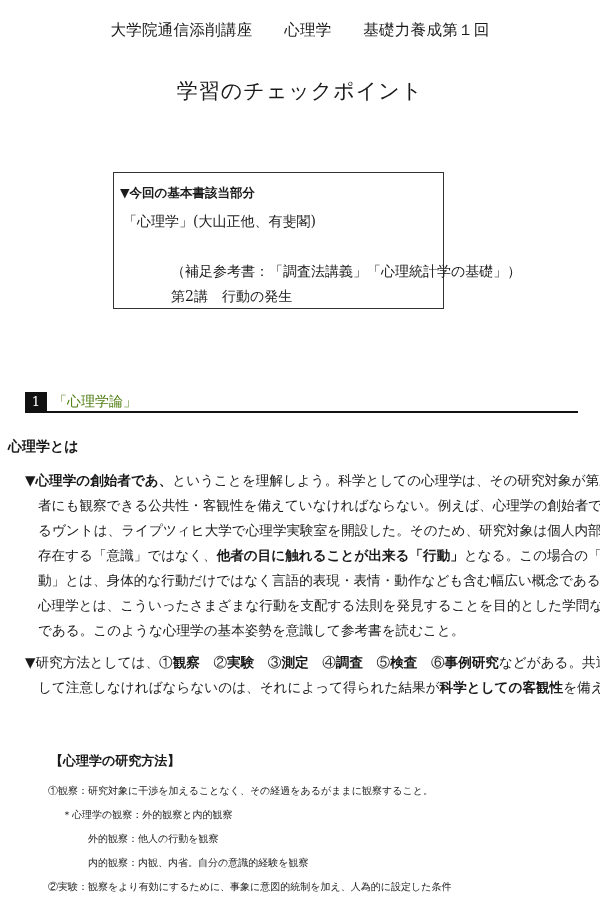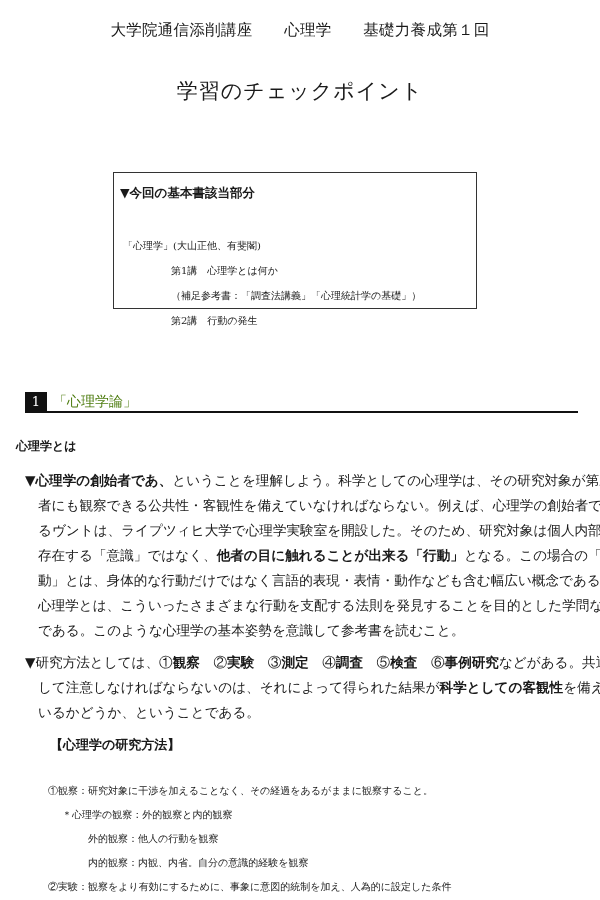--- a/index.html
+++ b/index.html
@@ -26,35 +26,34 @@
   }
   .doc-title {
     left: 0; width: 600px; top: 77px;
     text-align: center;
     font-size: 21px;
     letter-spacing: 1px;
   }
 
   .textbook-box {
     left: 113px; top: 172px;
-    width: 364px; height: 137px;
+    width: 331px; height: 137px;
     border: 1px solid #333;
     box-sizing: border-box;
   }
   .box-heading {
     position: absolute; left: 6px; top: 12px;
     font-family: "DejaVu Sans", "Liberation Sans", sans-serif;
     font-weight: bold;
     font-size: 12.5px;
   }
   .box-line {
     position: absolute;
-    font-size: 10px;
+    font-size: 14px;
     white-space: nowrap;
-    margin-top: 26px;
   }
 
   .section-bar {
     left: 25px; top: 392px; width: 553px; height: 22px;
   }
   .section-num {
     position: absolute; left: 0; top: 0;
     width: 22px; height: 20px;
     background: #111;
     color: #fff;
@@ -67,65 +66,64 @@
     font-size: 14px;
     color: #4d7c0f;
   }
   .section-rule {
     position: absolute; left: 0; top: 19px;
     width: 553px; height: 2px;
     background: #111;
   }
 
   .subheading {
-    left: 16px; top: 438px;
+    left: 8px; top: 438px;
     font-family: Liberation Sans, sans-serif;
     font-weight: bold;
-    font-size: 12px;
+    font-size: 14px;
   }
 
   .para {
     left: 25px; width: 560px;
     font-size: 13.6px;
     line-height: 25px;
   }
   .para .line {
     white-space: nowrap;
     display: block;
     height: 25px;
   }
   .para .indent { padding-left: 13px; }
   .b {
     font-family: "DejaVu Sans", "Liberation Sans", sans-serif;
     font-weight: bold;
   }
 
   .methods-heading {
-    left: 50px; top: 736px;
+    left: 50px; top: 752px;
     font-family: "DejaVu Sans", "Liberation Sans", sans-serif;
     font-weight: bold;
     font-size: 13px;
   }
   .method-line {
     position: absolute;
     font-size: 10px;
     white-space: nowrap;
     margin-top: 16px;
   }
 </style>
 </head>
 <body>
 
 <div class="abs course-header">大学院通信添削講座　　心理学　　基礎力養成第１回</div>
 <div class="abs doc-title">学習のチェックポイント</div>
 
 <div class="abs textbook-box">
   <div class="box-heading">▼今回の基本書該当部分</div>
   <div class="box-line" style="left:9px; top:40px;">「心理学」(大山正他、有斐閣)</div>
-  <div class="box-line" style="left:57px; top:65px;">第1講　心理学とは何か</div>
   <div class="box-line" style="left:57px; top:90px;">（補足参考書：「調査法講義」「心理統計学の基礎」）</div>
   <div class="box-line" style="left:57px; top:115px;">第2講　行動の発生</div>
 </div>
 
 <div class="abs section-bar">
   <div class="section-num">1</div>
   <div class="section-title">「心理学論」</div>
   <div class="section-rule"></div>
 </div>
 
@@ -137,21 +135,20 @@
     <span class="line indent"><span>るヴントは、ライプツィヒ大学で心理学実験室を開設した。そのため、研究対象は個人内部に</span></span>
     <span class="line indent"><span>存在する「意識」ではなく、</span><span class="b">他者の目に触れることが出来る「行動」</span><span>となる。この場合の「行</span></span>
     <span class="line indent"><span>動」とは、身体的な行動だけではなく言語的表現・表情・動作なども含む幅広い概念である。</span></span>
     <span class="line indent"><span>心理学とは、こういったさまざまな行動を支配する法則を発見することを目的とした学問なの</span></span>
     <span class="line indent"><span>である。このような心理学の基本姿勢を意識して参考書を読むこと。</span></span>
   </div>
 
 <div class="abs para" style="top:650px;">
     <span class="line"><span>▼研究方法としては、①</span><span class="b">観察</span><span>　②</span><span class="b">実験</span><span>　③</span><span class="b">測定</span><span>　④</span><span class="b">調査</span><span>　⑤</span><span class="b">検査</span><span>　⑥</span><span class="b">事例研究</span><span>などがある。共通</span></span>
     <span class="line indent"><span>して注意しなければならないのは、それによって得られた結果が</span><span class="b">科学としての客観性</span><span>を備えて</span></span>
-    <span class="line indent"><span>いるかどうか、ということである。</span></span>
   </div>
 
 <div class="abs methods-heading">【心理学の研究方法】</div>
 <div id="methods-container">
     <div class="method-line" style="left: 48px; top: 768px;">①観察：研究対象に干渉を加えることなく、その経過をあるがままに観察すること。</div>
     <div class="method-line" style="left: 62px; top: 792px;">＊心理学の観察：外的観察と内的観察</div>
     <div class="method-line" style="left: 88px; top: 816px;">外的観察：他人の行動を観察</div>
     <div class="method-line" style="left: 88px; top: 840px;">内的観察：内観、内省。自分の意識的経験を観察</div>
     <div class="method-line" style="left: 48px; top: 864px;">②実験：観察をより有効にするために、事象に意図的統制を加え、人為的に設定した条件</div>
     <div class="method-line" style="left: 62px; top: 888px;">のもとで観察すること。</div>

